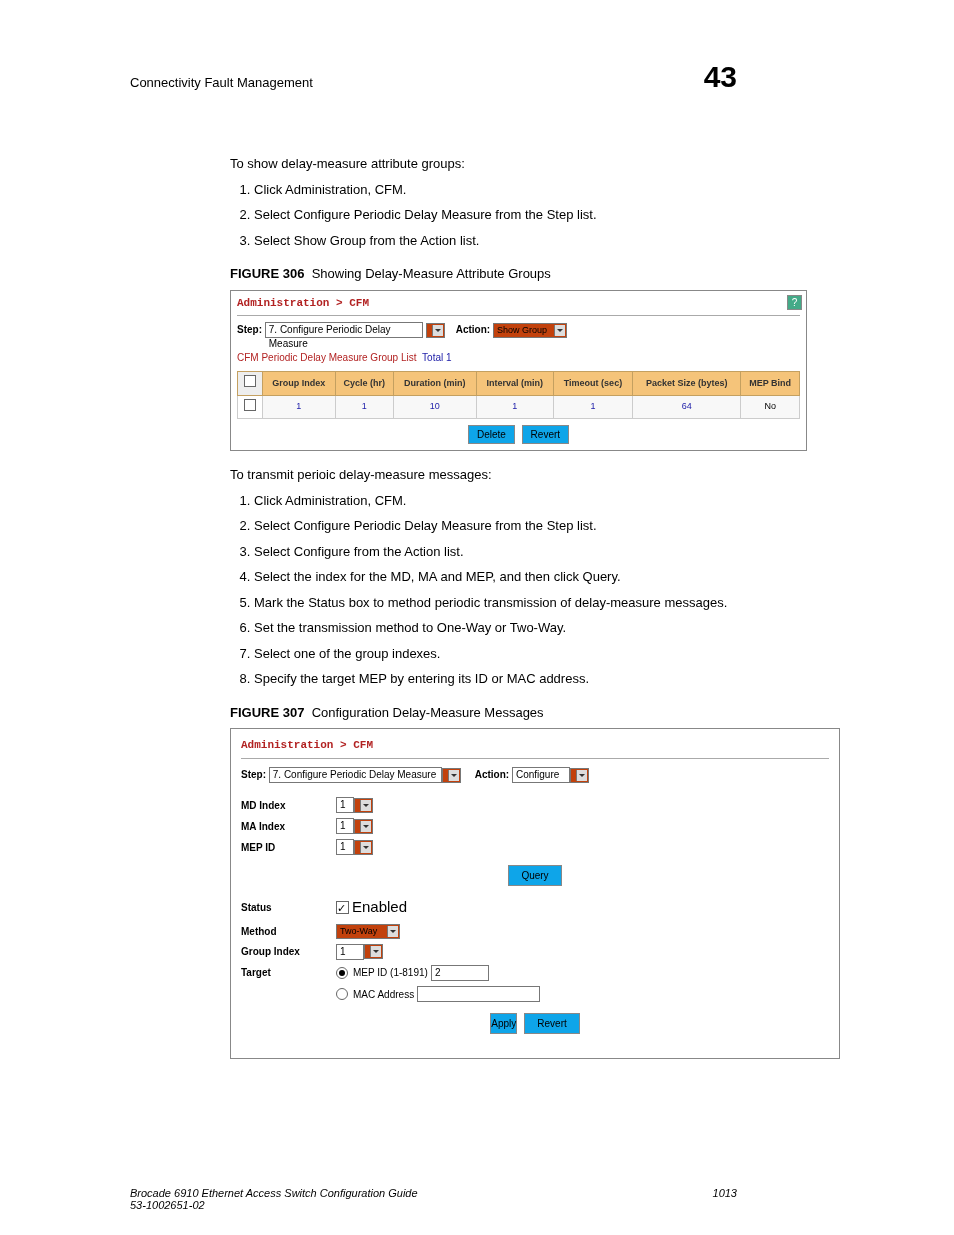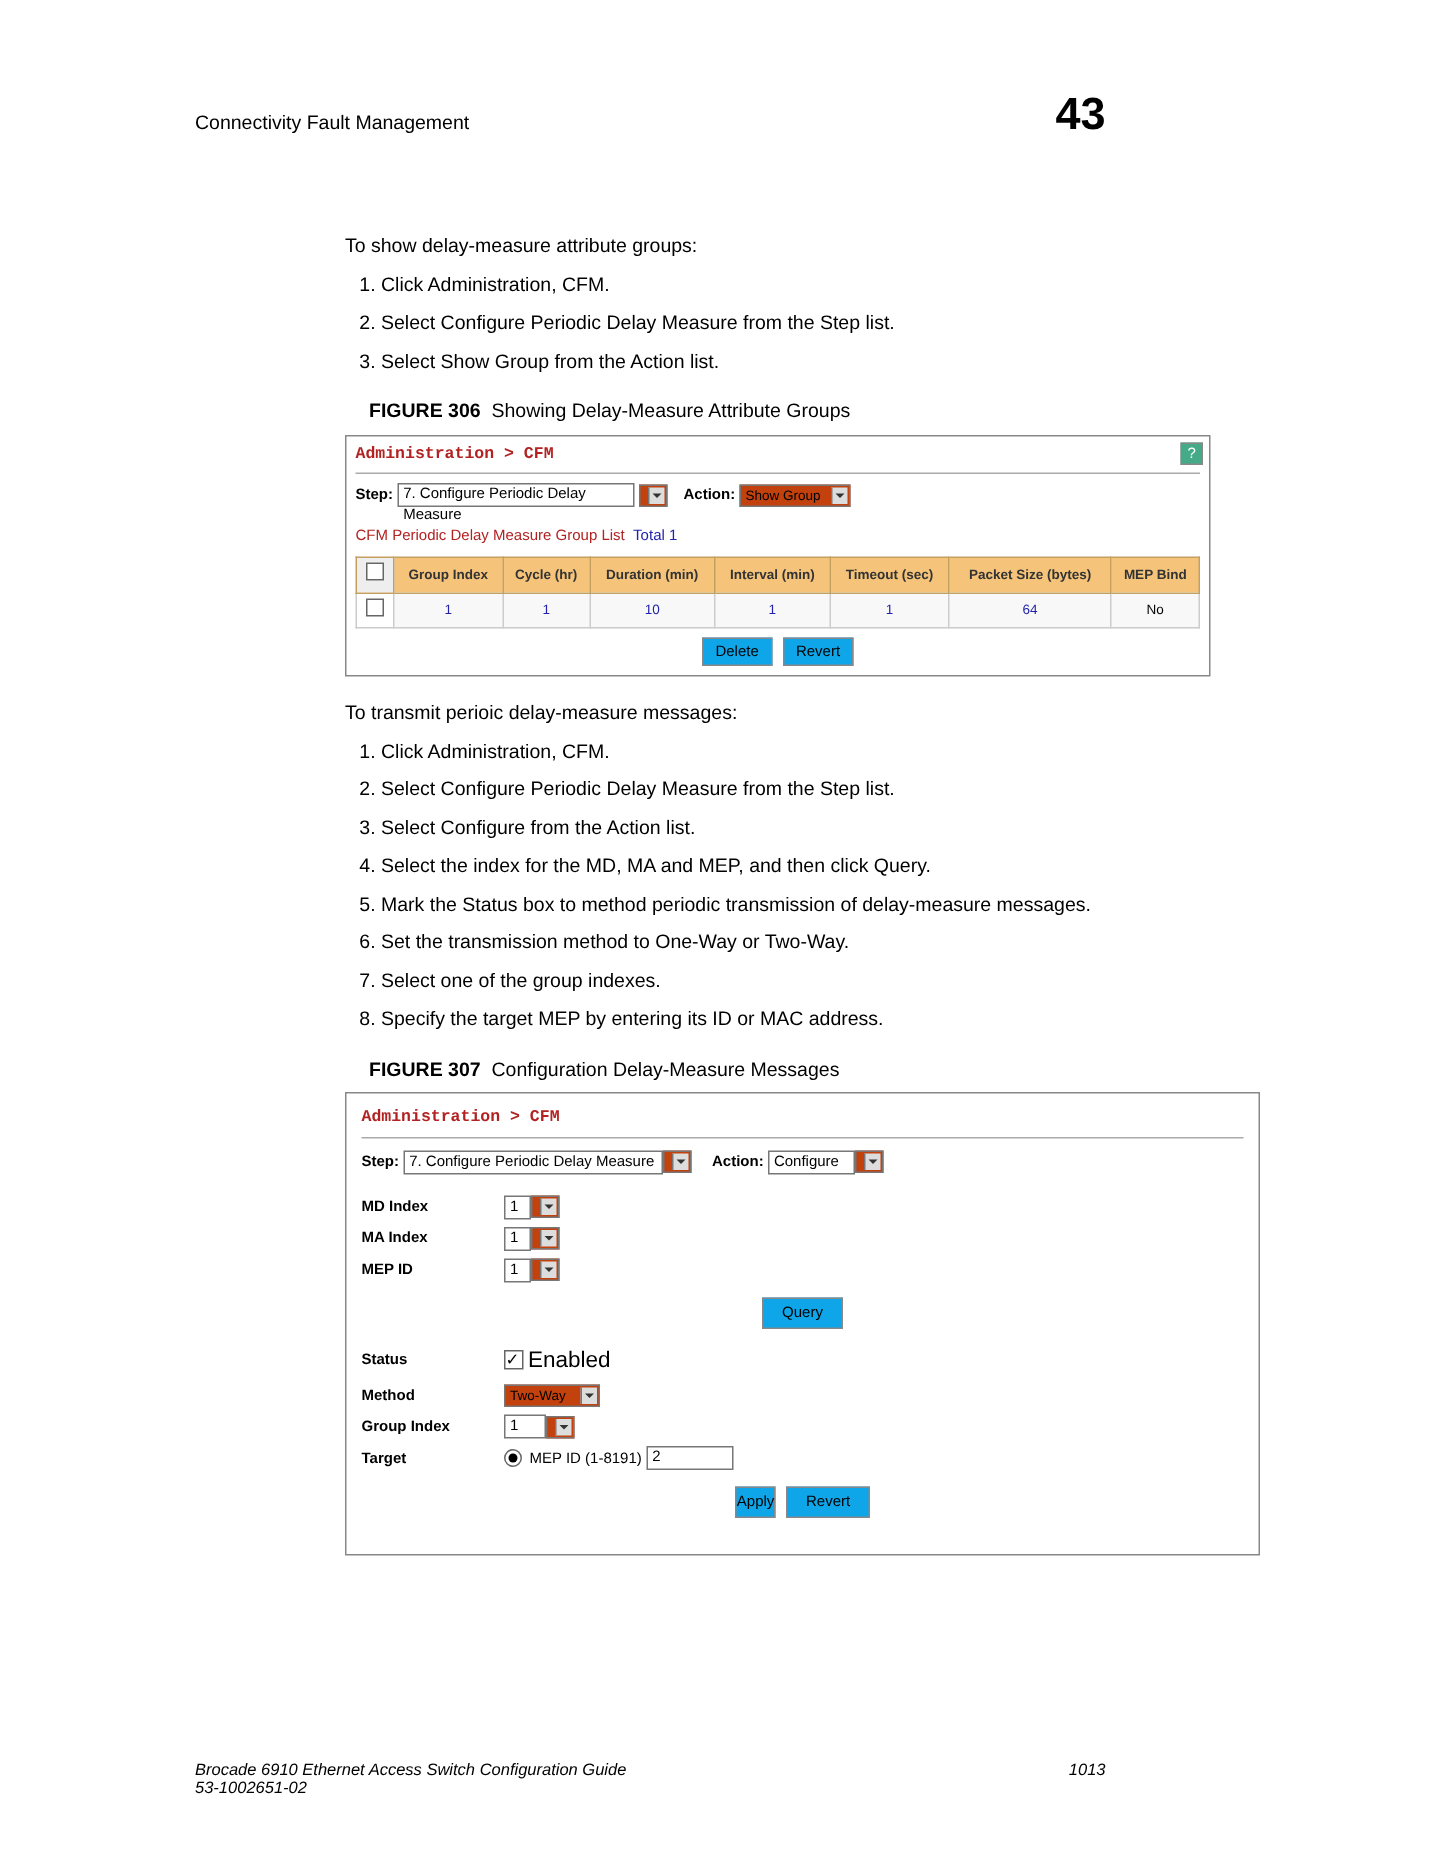--- a/index.html
+++ b/index.html
@@ -44,21 +44,20 @@
   ol.steps li {
     margin-bottom: 6px;
   }
   .figure-caption {
     margin: 14px 0 6px 0;
     font-size: 13px;
   }
   .figure-caption .fig-label {
     font-weight: bold;
     font-family: Arial, sans-serif;
-    margin-left: 16px;
   }
   
   .figure-box-306 {
     width: 575px;
     border: 1px solid #888;
     font-size: 10px;
     margin-bottom: 14px;
   }
   .fig306-top {
     display:flex;
@@ -230,21 +229,21 @@
     width:6px;height:6px;
     background:#000;
     border-radius:50%;
   }
   .fig307-query, .fig307-apply {
     text-align:center;
     margin:10px 0;
   }
   .footer-row {
     position:absolute;
-    bottom:37px;
+    bottom:24px;
     left:130px;
     right:85px;
     display:flex;
     justify-content:space-between;
     font-style:italic;
     font-size:11px;
   }
 </style>
 </head>
 <body>
@@ -377,20 +376,26 @@
         <span class="lbl">Group Index</span>
         <span class="mini-input" style="width:20px">1</span>
           <span class="mini-select"></span>
       </div>
       <div class="fig307-row">
         <span class="lbl">Target</span>
         <span class="radio on"></span>
         <span style="font-size:10px">MEP ID (1-8191)</span>
         &nbsp;<span class="mini-input" style="width:50px">2</span>
       </div>
+      <div class="fig307-row">
+        <span class="lbl"></span>
+        <span class="radio"></span>
+        <span style="font-size:10px">MAC Address</span>
+        &nbsp;<span class="mini-input" style="width:115px"></span>
+      </div>
 
       <div class="fig307-apply">
         <span class="btn" style="padding:2px 0">Apply</span>
         <span class="btn" style="padding:2px 12px">Revert</span>
       </div>
     </div>
   </div>
 
   <div class="footer-row">
     <div>

